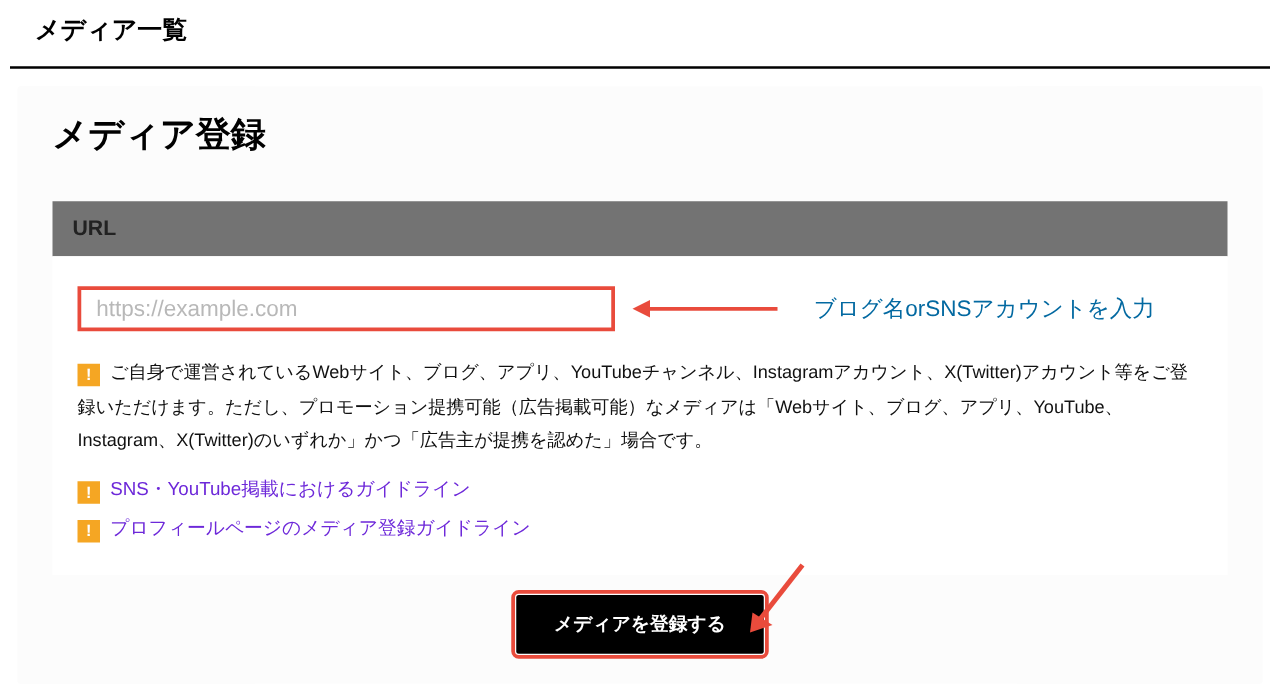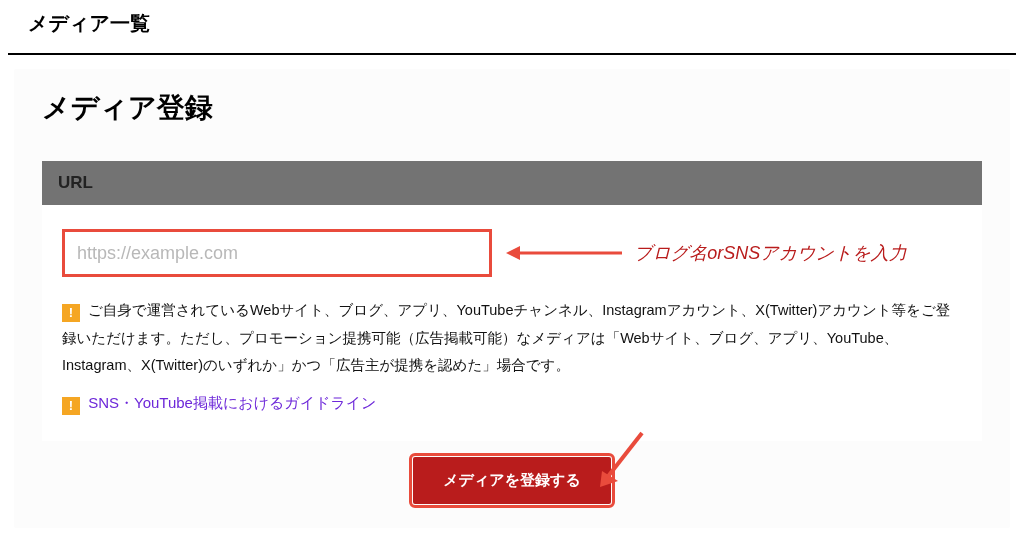--- a/index.html
+++ b/index.html
@@ -39,41 +39,40 @@
     background: #fff;
     padding: 24px 20px 16px 20px;
   }
   .input-row {
     display: flex;
     align-items: center;
     margin-bottom: 20px;
   }
   .url-input {
     flex: 0 0 430px;
-    height: 48px;
+    height: 36px;
     border: 3px solid #e94b3c;
     padding: 0 12px;
     font-size: 18px;
     color: #222;
     outline: none;
   }
   .url-input::placeholder { color: #b8b8b8; }
   .arrow-left {
     display: inline-flex;
     align-items: center;
     margin-left: 12px;
     color: #e94b3c;
   }
   .arrow-left svg { display: block; }
   .annotation-text {
-    color: #b91c1c;
+    color: #0369a1;
     font-size: 18px;
-    margin-left: 10px;
+    margin-left: 27px;
     white-space: nowrap;
-    font-style: italic;
   }
   .desc {
     font-size: 14.5px;
     line-height: 1.9;
     color: #111;
     margin-bottom: 14px;
   }
   .badge {
     display: inline-block;
     background: #f5a623;
@@ -92,21 +91,21 @@
   .links a {
     color: #6d28d9;
     text-decoration: none;
   }
   .submit-row {
     margin-top: 16px;
     position: relative;
     text-align: center;
   }
   .submit-btn {
-    background: #b91c1c;
+    background: #000000;
     color: #fff;
     border: none;
     outline: 3px solid #e94b3c;
     outline-offset: 1px;
     padding: 14px 30px;
     font-size: 15px;
     font-weight: 700;
     cursor: pointer;
     border-radius: 2px;
   }
@@ -143,20 +142,24 @@
     <p class="desc">
       <span class="badge">!</span>
       <span>ご自身で運営されているWebサイト、ブログ、アプリ、YouTubeチャンネル、Instagramアカウント、X(Twitter)アカウント等をご登録いただけます。ただし、プロモーション提携可能（広告掲載可能）なメディアは「Webサイト、ブログ、アプリ、YouTube、Instagram、X(Twitter)のいずれか」かつ「広告主が提携を認めた」場合です。</span>
     </p>
 
     <ul class="links">
       <li>
         <span class="badge">!</span>
         <a href="#">SNS・YouTube掲載におけるガイドライン</a>
       </li>
+      <li>
+        <span class="badge">!</span>
+        <a href="#">プロフィールページのメディア登録ガイドライン</a>
+      </li>
     </ul>
 
   </div>
 
   <div class="submit-row">
     <span class="arrow-to-btn">
       <svg width="60" height="70" viewBox="0 0 60 70">
         <line x1="50" y1="6" x2="14" y2="52" stroke="#e94b3c" stroke-width="4"></line>
         <polygon points="8,60 10,44 26,54" fill="#e94b3c"></polygon>
       </svg>

